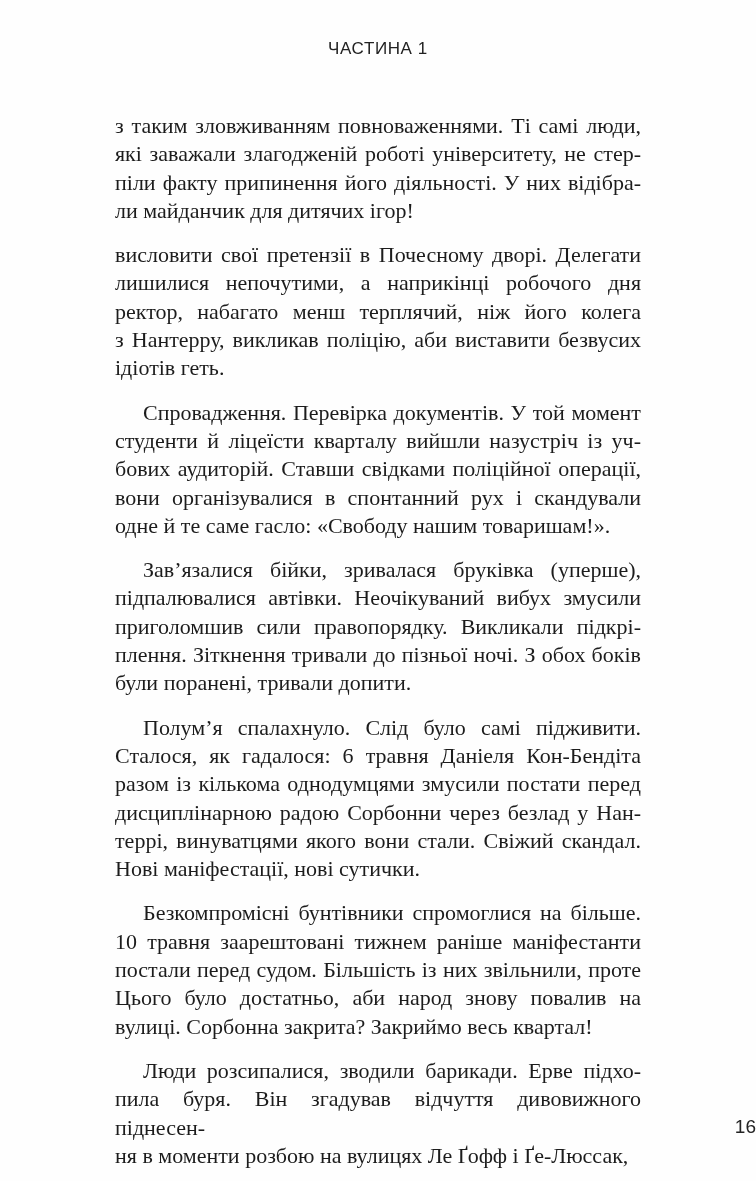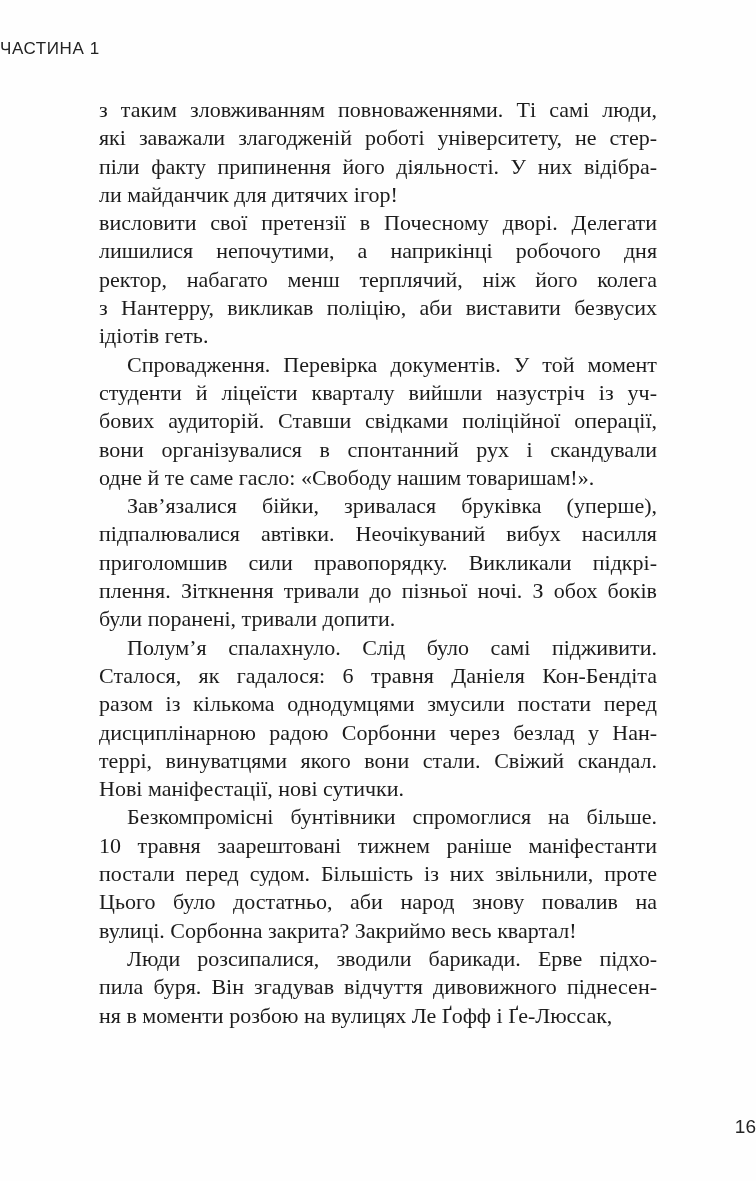--- a/index.html
+++ b/index.html
@@ -18,35 +18,36 @@
     background: #fefefe;
     color: #1c1c1c;
     font-family: "Liberation Serif", serif;
     overflow: hidden;
   }
   .running-head {
     position: absolute;
     top: 39px;
     left: 0;
     width: 100%;
+    text-align: center;
     font-family: "Liberation Sans", sans-serif;
     font-size: 17px;
     letter-spacing: 0.6px;
     color: #222222;
   }
   .body-text {
     position: absolute;
     top: 96px;
     left: 99px;
     width: 558px;
     font-size: 22px;
     line-height: 28.3px;
   }
   .paragraph {
-    margin: 0;
+    margin: 16px;
   }
   .line {
     text-align: justify;
     text-align-last: justify;
   }
   .line.last {
     text-align-last: left;
   }
   .line.first {
     text-indent: 28px;
@@ -84,21 +85,21 @@
       </div>
       <div class="paragraph">
         <div class="line first">Спровадження. Перевірка документів. У той момент</div>
         <div class="line">студенти й ліцеїсти кварталу вийшли назустріч із уч-</div>
         <div class="line">бових аудиторій. Ставши свідками поліційної операції,</div>
         <div class="line">вони організувалися в спонтанний рух і скандували</div>
         <div class="line last">одне й те саме гасло: «Свободу нашим товаришам!».</div>
       </div>
       <div class="paragraph">
         <div class="line first">Зав’язалися бійки, зривалася бруківка (уперше),</div>
-        <div class="line">підпалювалися автівки. Неочікуваний вибух насилля</div>
+        <div class="line">підпалювалися автівки. Неочікуваний вибух змусили</div>
         <div class="line">приголомшив сили правопорядку. Викликали підкрі-</div>
         <div class="line">плення. Зіткнення тривали до пізньої ночі. З обох боків</div>
         <div class="line last">були поранені, тривали допити.</div>
       </div>
       <div class="paragraph">
         <div class="line first">Полум’я спалахнуло. Слід було самі підживити.</div>
         <div class="line">Сталося, як гадалося: 6 травня Даніеля Кон-Бендіта</div>
         <div class="line">разом із кількома однодумцями змусили постати перед</div>
         <div class="line">дисциплінарною радою Сорбонни через безлад у Нан-</div>
         <div class="line">террі, винуватцями якого вони стали. Свіжий скандал.</div>

